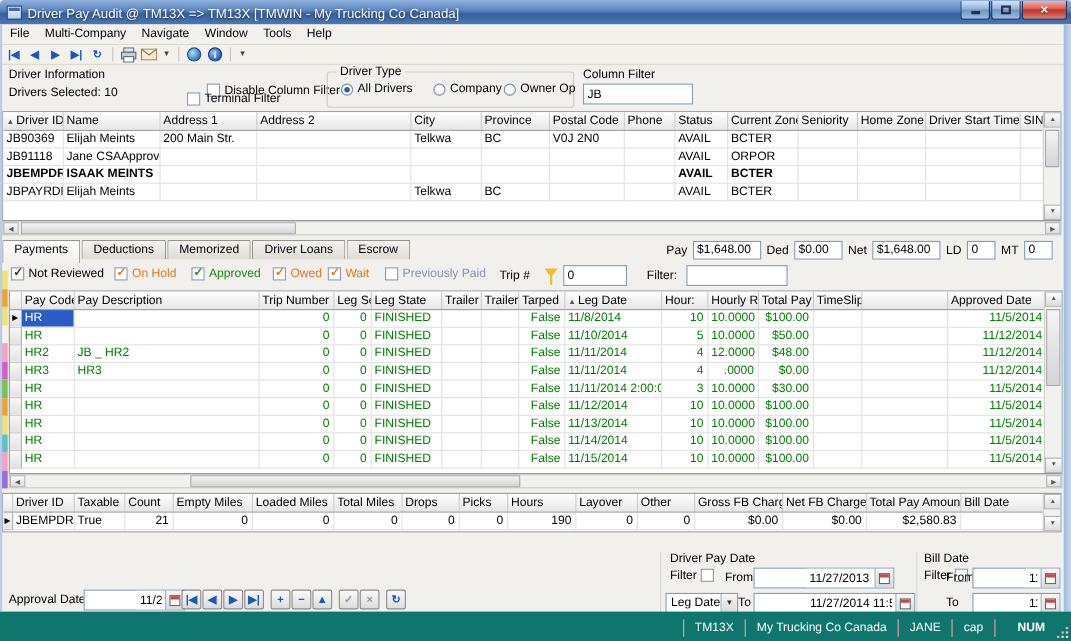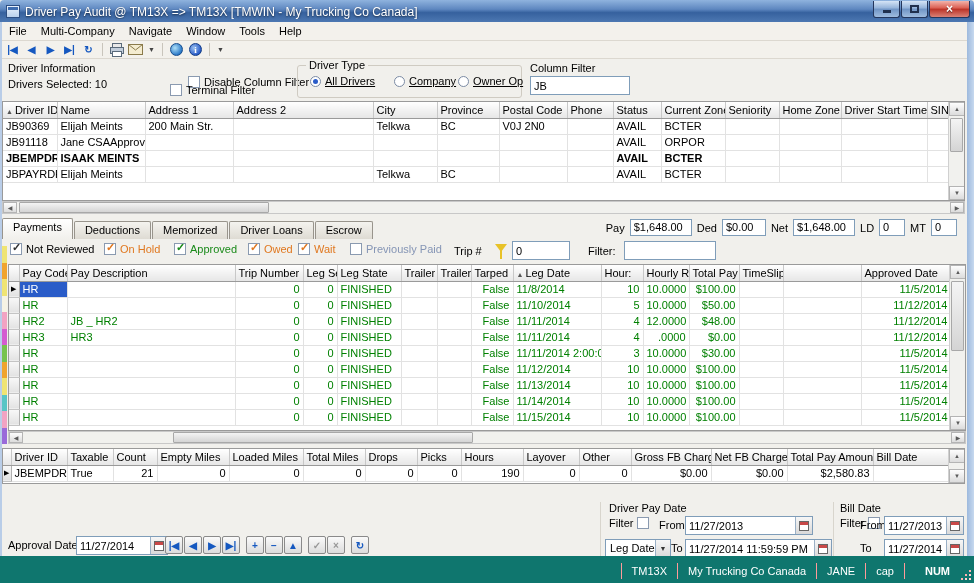--- a/index.html
+++ b/index.html
@@ -49,21 +49,21 @@
   .cb .box.checked::after { content:"✓"; position:absolute; top:-3px; left:1px; font-size:11px; font-weight:bold; }
   .cb .box.dark::after { color:#333; }
   .cb .box.orange::after { color:#e07820; }
   .cb .box.green::after { color:#1a8a1a; }
   .lbl-orange { color:#e07820; }
   .lbl-green { color:#1a8a1a; }
   .lbl-muted { color:#8595b5; }
   .groupbox { position:absolute; left:295px; top:5px; width:225px; height:33px; border:1px solid #cfcbc2;
     border-radius:3px; }
   .groupbox-title { position:absolute; top:-7px; left:8px; background:#f1f0ec; padding:0 3px; }
-  .radio { position:absolute; top:9px; display:flex; align-items:center; gap:4px; white-space:nowrap;text-decoration:underline; }
+  .radio { position:absolute; top:9px; display:flex; align-items:center; gap:4px; white-space:nowrap; }
   .radio-dot { width:11px; height:11px; border:1px solid #7b8ba4; border-radius:50%; background:#fff; position:relative; flex:none; }
   .radio-dot.selected::after { content:""; position:absolute; top:2px; left:2px; width:5px; height:5px;
     border-radius:50%; background:#2a5cc8; }
   .txt { border:1px solid #7f9db9; background:#fff; font-family:"Liberation Sans",sans-serif; font-size:11px;
     padding:1px 3px; height:19px; }
 
   
   .grid { position:absolute; background:#fff; border:1px solid #9a9a9a; display:flex; overflow:hidden; }
   .grid-body { flex:1; overflow:hidden; background:#fff; }
   table { border-collapse:collapse; table-layout:fixed; }
@@ -94,21 +94,21 @@
   .hscroll { position:absolute; background:#f1f1ee; border:1px solid #c8c8c8; display:flex; align-items:stretch; }
   .scroll-btn { width:16px; height:14px; background:linear-gradient(#fdfdfd,#dcdcdc); border:1px solid #b4b4b4;
     color:#5a5a5a; font-size:6px; display:flex; align-items:center; justify-content:center; flex:none; }
   .hscroll .scroll-btn { width:14px; height:auto; }
   .scroll-track { flex:1; position:relative; }
   .scroll-thumb { position:absolute; background:linear-gradient(#f4f4f4,#d4d4d4); border:1px solid #a8a8a8; border-radius:1px; }
   .vscroll .scroll-thumb { left:1px; right:1px; }
   .hscroll .scroll-thumb { top:0; bottom:0; }
 
   
-  .tabstrip { position:absolute; top:218px; left:2px; width:963px; height:21px; display:flex; align-items:flex-end; }
+  .tabstrip { position:absolute; top:218px; left:2px; width:963px; height:21px; display:flex; }
   .tab { height:18px; padding:2px 10px 0; background:linear-gradient(#f4f3ef,#dedbd3); border:1px solid #98948c;
     border-bottom:none; border-radius:2px 2px 0 0; margin-right:1px; }
   .tab.active { height:21px; background:linear-gradient(#ffffff,#f1f0ec); font-weight:normal; }
   .pay-summary { position:absolute; right:8px; top:1px; display:flex; align-items:center; gap:5px; }
   .sum-box { border:1px solid #7f9db9; background:#fff; height:17px; padding:1px 3px; overflow:hidden; white-space:nowrap; }
 
   
   .filter-row { position:absolute; top:240px; left:8px; width:955px; height:22px; }
   .funnel-icon { position:absolute; left:487px; top:4px; width:0; height:0; border-left:6px solid transparent;
     border-right:6px solid transparent; border-top:8px solid #e8c228; }
@@ -116,21 +116,21 @@
 
   
   .side-strip { position:absolute; left:0; top:246px; width:7px; height:198px; display:flex; flex-direction:column; }
   .side-strip div { flex:1; }
   .border-left { position:absolute; left:0; top:22px; width:2px; bottom:27px; background:#b9cde8; }
   .border-right { position:absolute; right:0; top:22px; width:7px; bottom:27px; background:linear-gradient(90deg,#9db9dd,#c7d9ef); }
 
   
   .footer { position:absolute; top:484px; left:0; right:7px; height:72px; }
   .footer .lbl { position:absolute; white-space:nowrap; }
-  .datefield { position:absolute; display:flex; border:1px solid #7f9db9; background:#fff; height:19px; }
+  .datefield { position:absolute; display:flex; border:1px solid #7f9db9; background:#fff; height:19px;padding-left:47px; }
   .datefield input { border:none; outline:none; flex:1; min-width:0; font-family:"Liberation Sans",sans-serif;
     font-size:11px; padding:1px 3px; }
   .cal-btn { width:17px; background:linear-gradient(#f6f6f6,#d9d9d9); border-left:1px solid #9ab0c6;
     display:flex; align-items:center; justify-content:center; flex:none; }
   .cal-icon { width:10px; height:10px; background:#fff; border:1px solid #666; position:relative; }
   .cal-icon::before { content:""; position:absolute; top:0; left:0; right:0; height:3px; background:#c84848; }
   .combo { position:absolute; display:flex; border:1px solid #7f9db9; background:#fff; height:19px; }
   .combo-text { flex:1; padding:2px 4px; white-space:nowrap; overflow:hidden; }
   .combo-btn { width:15px; background:linear-gradient(#f6f6f6,#d9d9d9); border-left:1px solid #9ab0c6;
     display:flex; align-items:center; justify-content:center; font-size:7px; color:#333; flex:none; }

